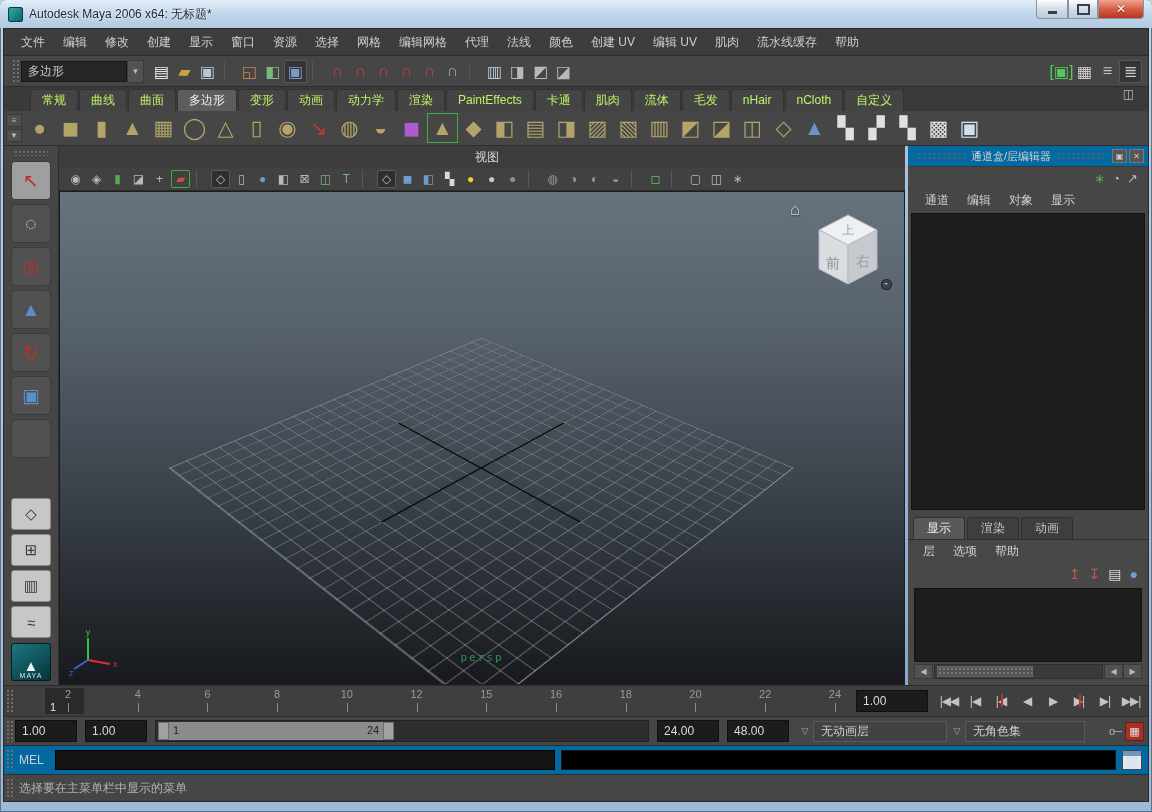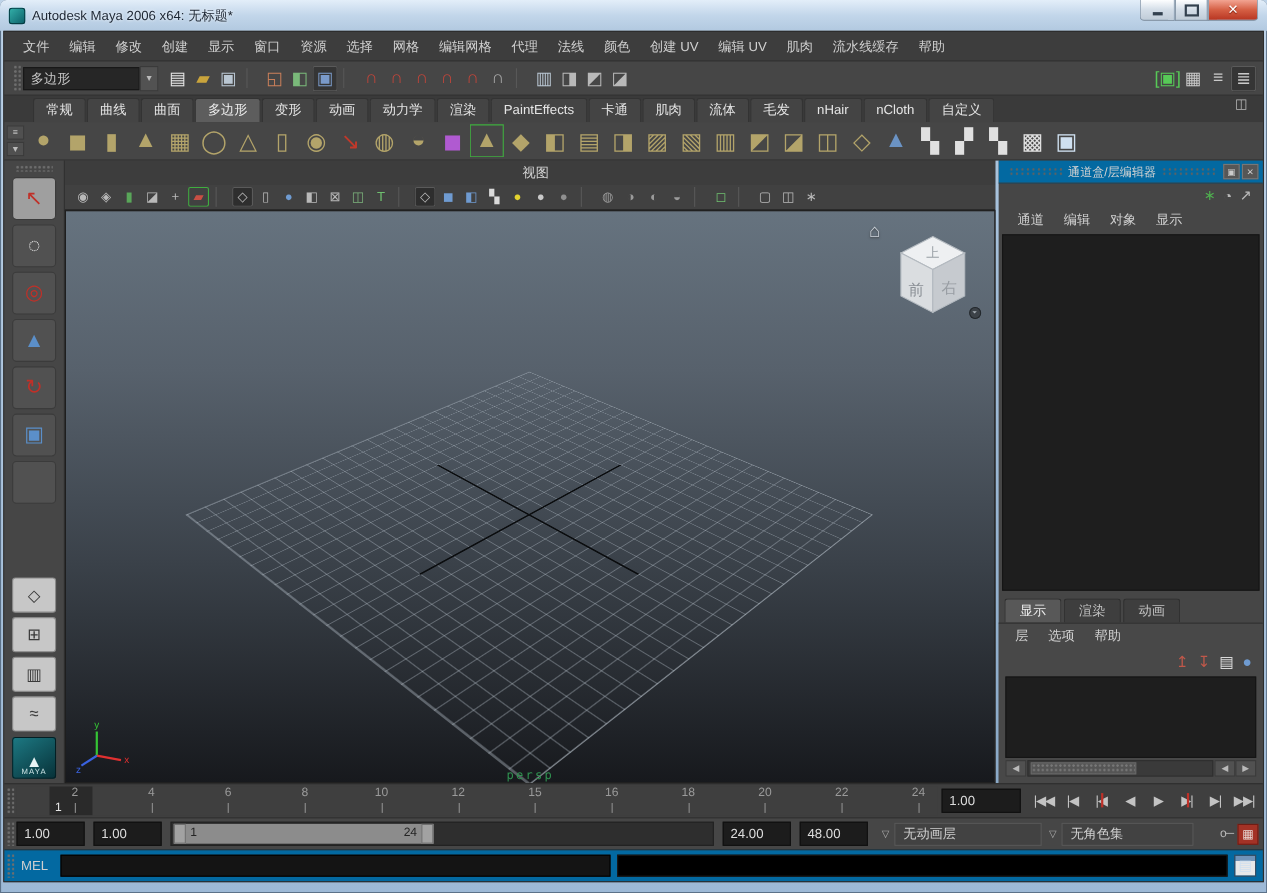--- a/index.html
+++ b/index.html
@@ -38,21 +38,21 @@
   .selector{width:92px;height:19px;background:#262626;border:1px solid #171717;color:#c8c8c8;
     font-size:12px;line-height:19px;padding:0 6px;}
   .selbtn{width:15px;height:21px;background:#525252;border:1px solid #3a3a3a;color:#bbb;font-size:8px;
     display:flex;align-items:center;justify-content:center;margin-right:6px;}
   .st-icon{width:23px;height:23px;display:flex;align-items:center;justify-content:center;font-size:16px;border-radius:2px;}
   .st-icon.pressed{background:#353535;box-shadow:inset 0 0 0 1px #5a5a5a;}
   .isep{width:9px;height:18px;border-left:1px solid #585858;margin:0 4px 0 5px;}
   .spacer{flex:1;}
   
   .shelftabs{height:24px;background:#3a3a3a;display:flex;align-items:flex-end;padding:0 6px 0 26px;}
-  .shelf-tab{padding:0 11px;font-size:12px;color:#e5e5e5;line-height:21px;background:#444;
+  .shelf-tab{padding:0 11px;font-size:12px;color:#bef264;line-height:21px;background:#444;
     border:1px solid #333;border-bottom:none;border-radius:3px 3px 0 0;margin-right:1px;white-space:nowrap;}
   .shelf-tab.active{background:#5d5d5d;color:#efefef;}
   .shelfrow{height:34px;background:#464646;border-bottom:1px solid #2d2d2d;display:flex;align-items:center;}
   .shelf-left{width:20px;display:flex;flex-direction:column;align-items:center;gap:2px;}
   .mini-btn{width:14px;height:11px;font-size:8px;color:#bbb;background:#505050;border:1px solid #3a3a3a;
     display:flex;align-items:center;justify-content:center;}
   .shelficons{display:flex;align-items:center;}
   .shelf-icon{width:31px;height:30px;display:flex;align-items:center;justify-content:center;
     font-size:21px;color:#b3a46a;}
   .shelf-trash{margin-left:auto;margin-right:8px;align-self:flex-start;font-size:12px;color:#b9b9b9;}
@@ -89,21 +89,21 @@
     background-image:
       linear-gradient(90deg,transparent calc(50% - 1px),#0b0d0f calc(50% - 1px),#0b0d0f calc(50% + 1px),transparent calc(50% + 1px)),
       linear-gradient(0deg,transparent calc(50% - 1px),#0b0d0f calc(50% - 1px),#0b0d0f calc(50% + 1px),transparent calc(50% + 1px));}
   .vc-area{position:absolute;top:8px;right:16px;width:96px;height:96px;}
   .home{position:absolute;left:-2px;top:0px;font-size:17px;color:#ccd3da;text-shadow:0 1px 2px #333;}
   .vcube{position:absolute;right:2px;top:12px;}
   .vc-menu{position:absolute;right:-4px;bottom:6px;width:11px;height:11px;border-radius:50%;
     background:#3c4248;box-shadow:inset 0 0 0 1px #23282c;}
   .vc-menu::after{content:"";position:absolute;left:3px;top:4px;border:2.5px solid transparent;border-top-color:#aab2b9;}
   .axisind{position:absolute;left:8px;bottom:6px;}
-  .persp{position:absolute;left:50%;transform:translateX(-50%);bottom:0;
+  .persp{position:absolute;left:50%;transform:translateX(-50%);bottom:20px;
     font-family:"DejaVu Sans Mono",monospace;font-size:11px;letter-spacing:2px;color:#2f8f4f;}
   .splitter{width:3px;background:linear-gradient(#a9c3dd,#8aa9c8);}
   
   .rightpanel{width:240px;background:#464646;display:flex;flex-direction:column;}
   .cb-header{height:20px;display:flex;align-items:center;background:#0369a1;border-bottom:1px solid #3a3a3a;padding:0 4px;}
   .dots{flex:1;height:8px;margin:0 5px;background-image:radial-gradient(#616161 1px,transparent 1.3px);background-size:5px 4px;}
   .cb-title{font-size:11px;color:#d2d2d2;white-space:nowrap;}
   .wbtn{width:13px;height:12px;border:1px solid #777;background:#565656;color:#ccc;font-size:8px;
     display:flex;align-items:center;justify-content:center;margin-left:2px;}
   .cb-icons{height:22px;display:flex;align-items:center;justify-content:flex-end;gap:7px;padding-right:10px;}
@@ -514,15 +514,19 @@
     </div>
 
     <div class="mel">
       <span class="grip"></span>
       <span class="mel-label">MEL</span>
       <span class="melfield"></span>
       <span class="melout"></span>
       <span class="script-icon">▤</span>
     </div>
 
+    <div class="help">
+      <span class="grip"></span>
+      <span class="help-text">选择要在主菜单栏中显示的菜单</span>
+    </div>
 
   </div>
 </div>
 
 </body></html>

